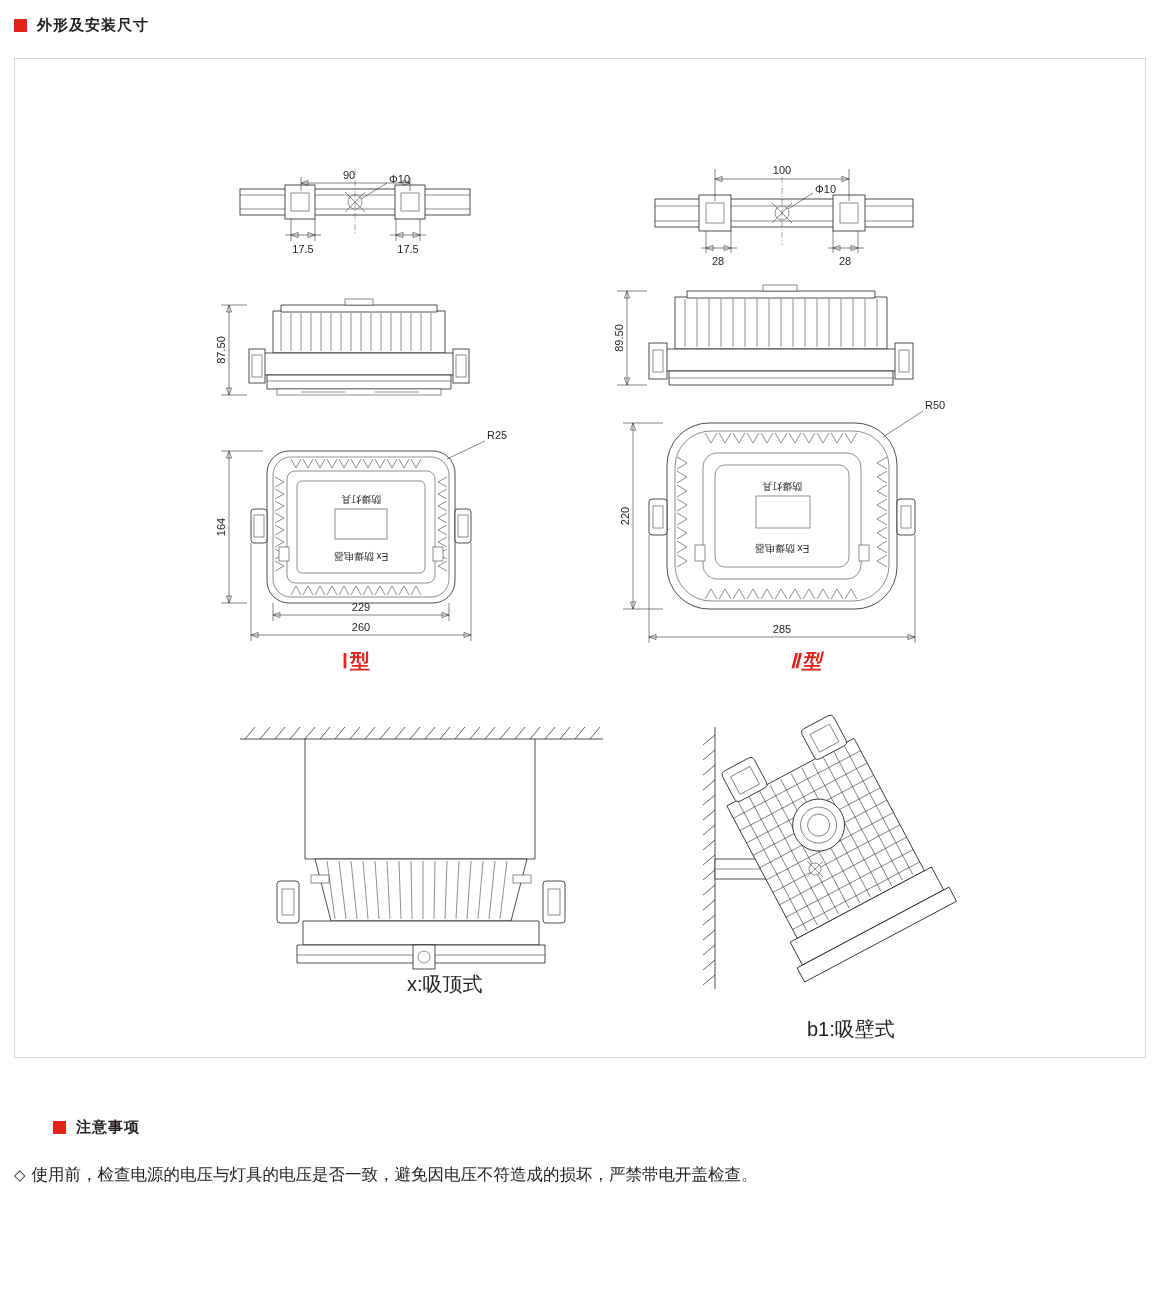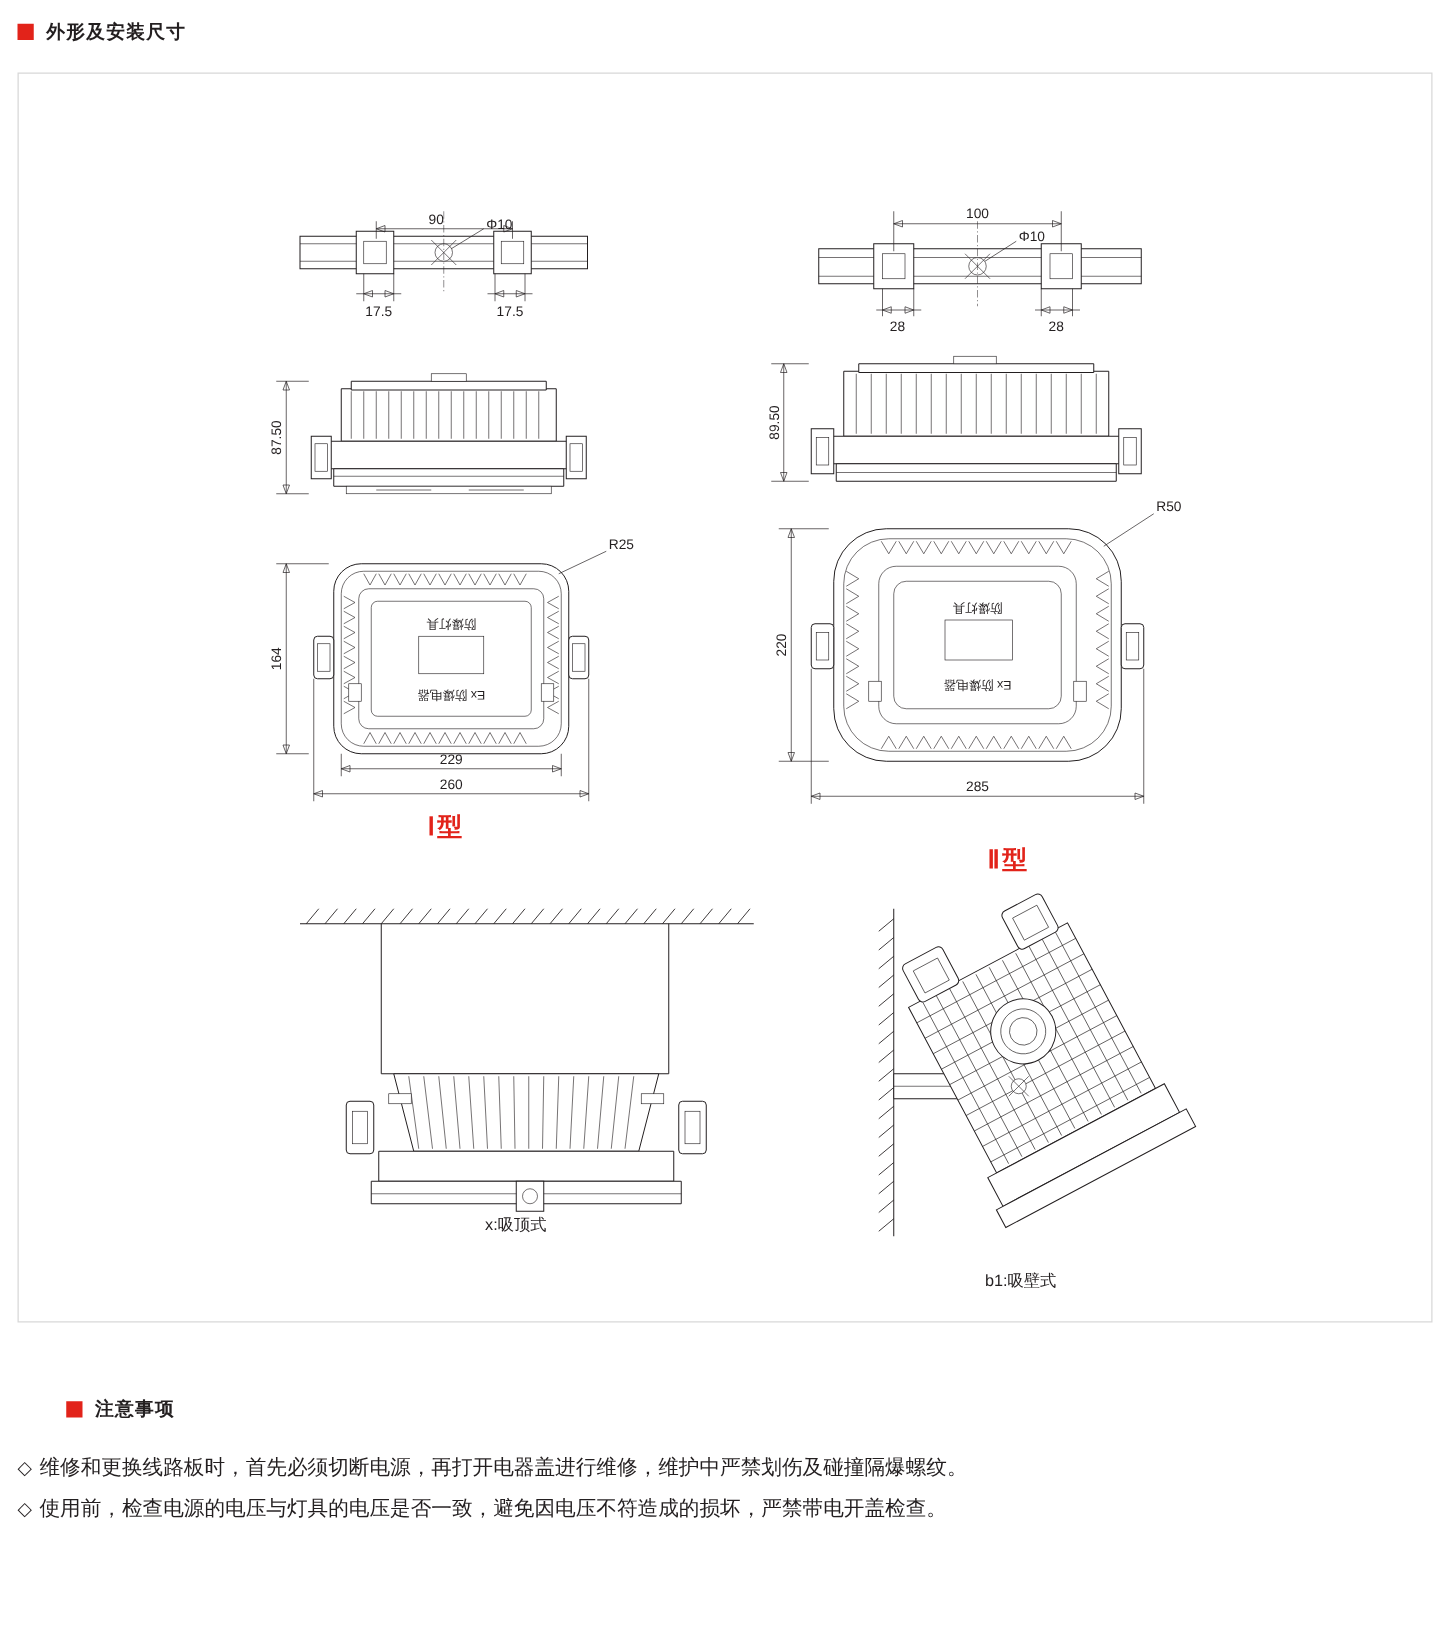--- a/index.html
+++ b/index.html
@@ -65,22 +65,23 @@
   .type-caption {
     position: absolute;
     font-size: 20px;
     font-weight: bold;
     color: #e2231a;
     letter-spacing: 2px;
     margin-top: 23px;
   }
   .mount-caption {
     position: absolute;
-    font-size: 13px;
+    font-size: 20px;
     color: #231f20;
+    margin-left: 19px;
   }
 
   svg { display: block; }
   .ln   { stroke: #231f20; stroke-width: 0.8; fill: none; }
   .lnf  { stroke: #231f20; stroke-width: 0.5; fill: none; }
   .dim  { stroke: #231f20; stroke-width: 0.55; fill: none; }
   .dimtxt { font-family: "Liberation Sans", sans-serif; font-size: 11px; fill: #231f20; }
   .dimtxt-s { font-family: "Liberation Sans", sans-serif; font-size: 10px; fill: #231f20; }
   .hatch { stroke: #231f20; stroke-width: 0.7; }
   .fillw { fill: #ffffff; }
@@ -570,32 +571,29 @@
         </g>
 
         <circle class="lnf fillw" cx="800" cy="810" r="6"></circle>
         <line class="lnf" x1="792" y1="802" x2="808" y2="818"></line>
         <line class="lnf" x1="792" y1="818" x2="808" y2="802"></line>
       </g>
 
     </svg>
 
     <div class="type-caption" style="left: 327px; top: 566px;">Ⅰ型</div>
-    <div class="type-caption" style="left: 775px; top: 592px;">Ⅱ型</div>
+    <div class="type-caption" style="left: 775px; top: 566px; font-style: italic;">Ⅱ型</div>
     <div class="mount-caption" style="left: 373px; top: 912px;">x:吸顶式</div>
     <div class="mount-caption" style="left: 773px; top: 957px;">b1:吸壁式</div>
   </div>
 
   <div class="section-header" id="hdr-notes">
     <span class="sq"></span>
     <span>注意事项</span>
   </div>
 
   <div class="notes">
     <div class="note">
-      <span class="dia">◇</span><span>维修和更换线路板时，首先必须切断电源，再打开电器盖进行维修，维护中严禁划伤及碰撞隔爆螺纹。</span>
-    </div>
-    <div class="note">
       <span class="dia">◇</span><span>使用前，检查电源的电压与灯具的电压是否一致，避免因电压不符造成的损坏，严禁带电开盖检查。</span>
     </div>
   </div>
 
 </div>
 
 </body></html>

